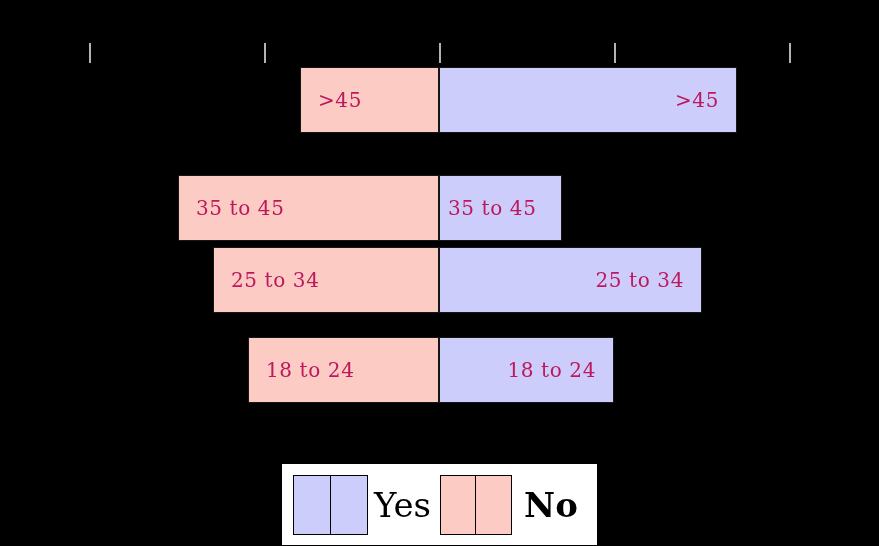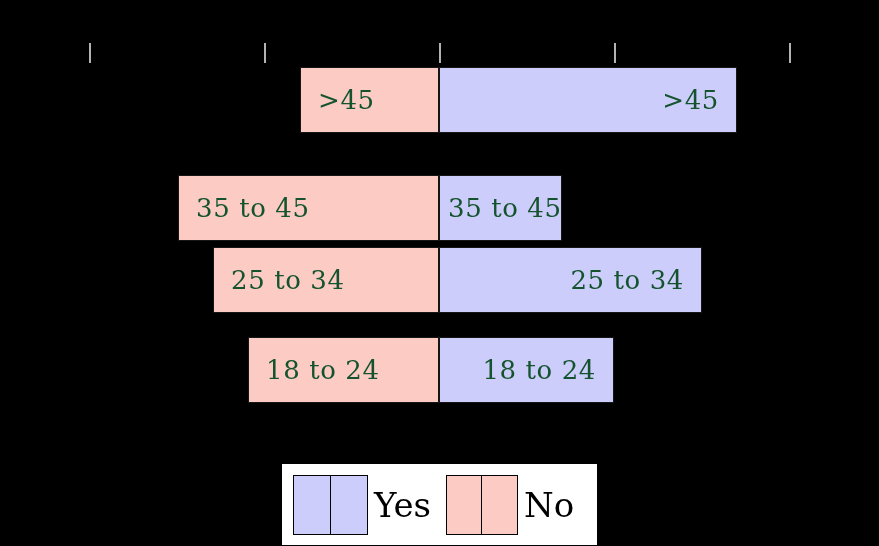--- a/index.html
+++ b/index.html
@@ -51,22 +51,22 @@
   }
   .seg.neg {
     background: #fbcbc4;
     justify-content: flex-start;
   }
   .seg.pos {
     background: #cccdfb;
     justify-content: flex-end;
   }
   .seg-label {
-    font-size: 26px;
-    color: #14532d;
+    font-size: 20px;
+    color: #be185d;
     letter-spacing: 0.6px;
     white-space: nowrap;
   }
   .seg.neg .seg-label { padding-left: 17px; }
   .seg.pos .seg-label { padding-right: 17px; }
   .seg.pos.label-left {
     justify-content: flex-start;
   }
   .seg.pos.label-left .seg-label {
     padding-left: 8px;
@@ -150,29 +150,29 @@
   <div class="bar-row" style="top: 337px; text-align: center;">
     <div class="seg neg" style="left: 248px; width: 191px;">
       <span class="seg-label">18 to 24</span>
     </div>
     <div class="seg pos" style="left: 439px; width: 175px;">
       <span class="seg-label">18 to 24</span>
     </div>
   </div>
 
   <div id="legend" style="left: 281px; top: 463px; width: 317px; height: 83px; padding-left: 11px;">
-    <div class="legend-entry" style="margin-right: 15px;">
+    <div class="legend-entry" style="margin-right: 9px;">
       <span class="legend-swatch yes" style="width: 75px; height: 60px;">
         <span class="half"></span>
           <span class="half"></span>
       </span>
       <span class="legend-text" style="margin-left: 6px;">Yes</span>
     </div>
     <div class="legend-entry">
       <span class="legend-swatch no" style="width: 72px; height: 60px;">
         <span class="half"></span>
           <span class="half"></span>
       </span>
-      <span class="legend-text" style="margin-left: 6px;">No</span>
+      <span class="legend-text" style="margin-left: 12px; font-weight: bold;">No</span>
     </div>
   </div>
 
 </div>
 
 </body></html>

